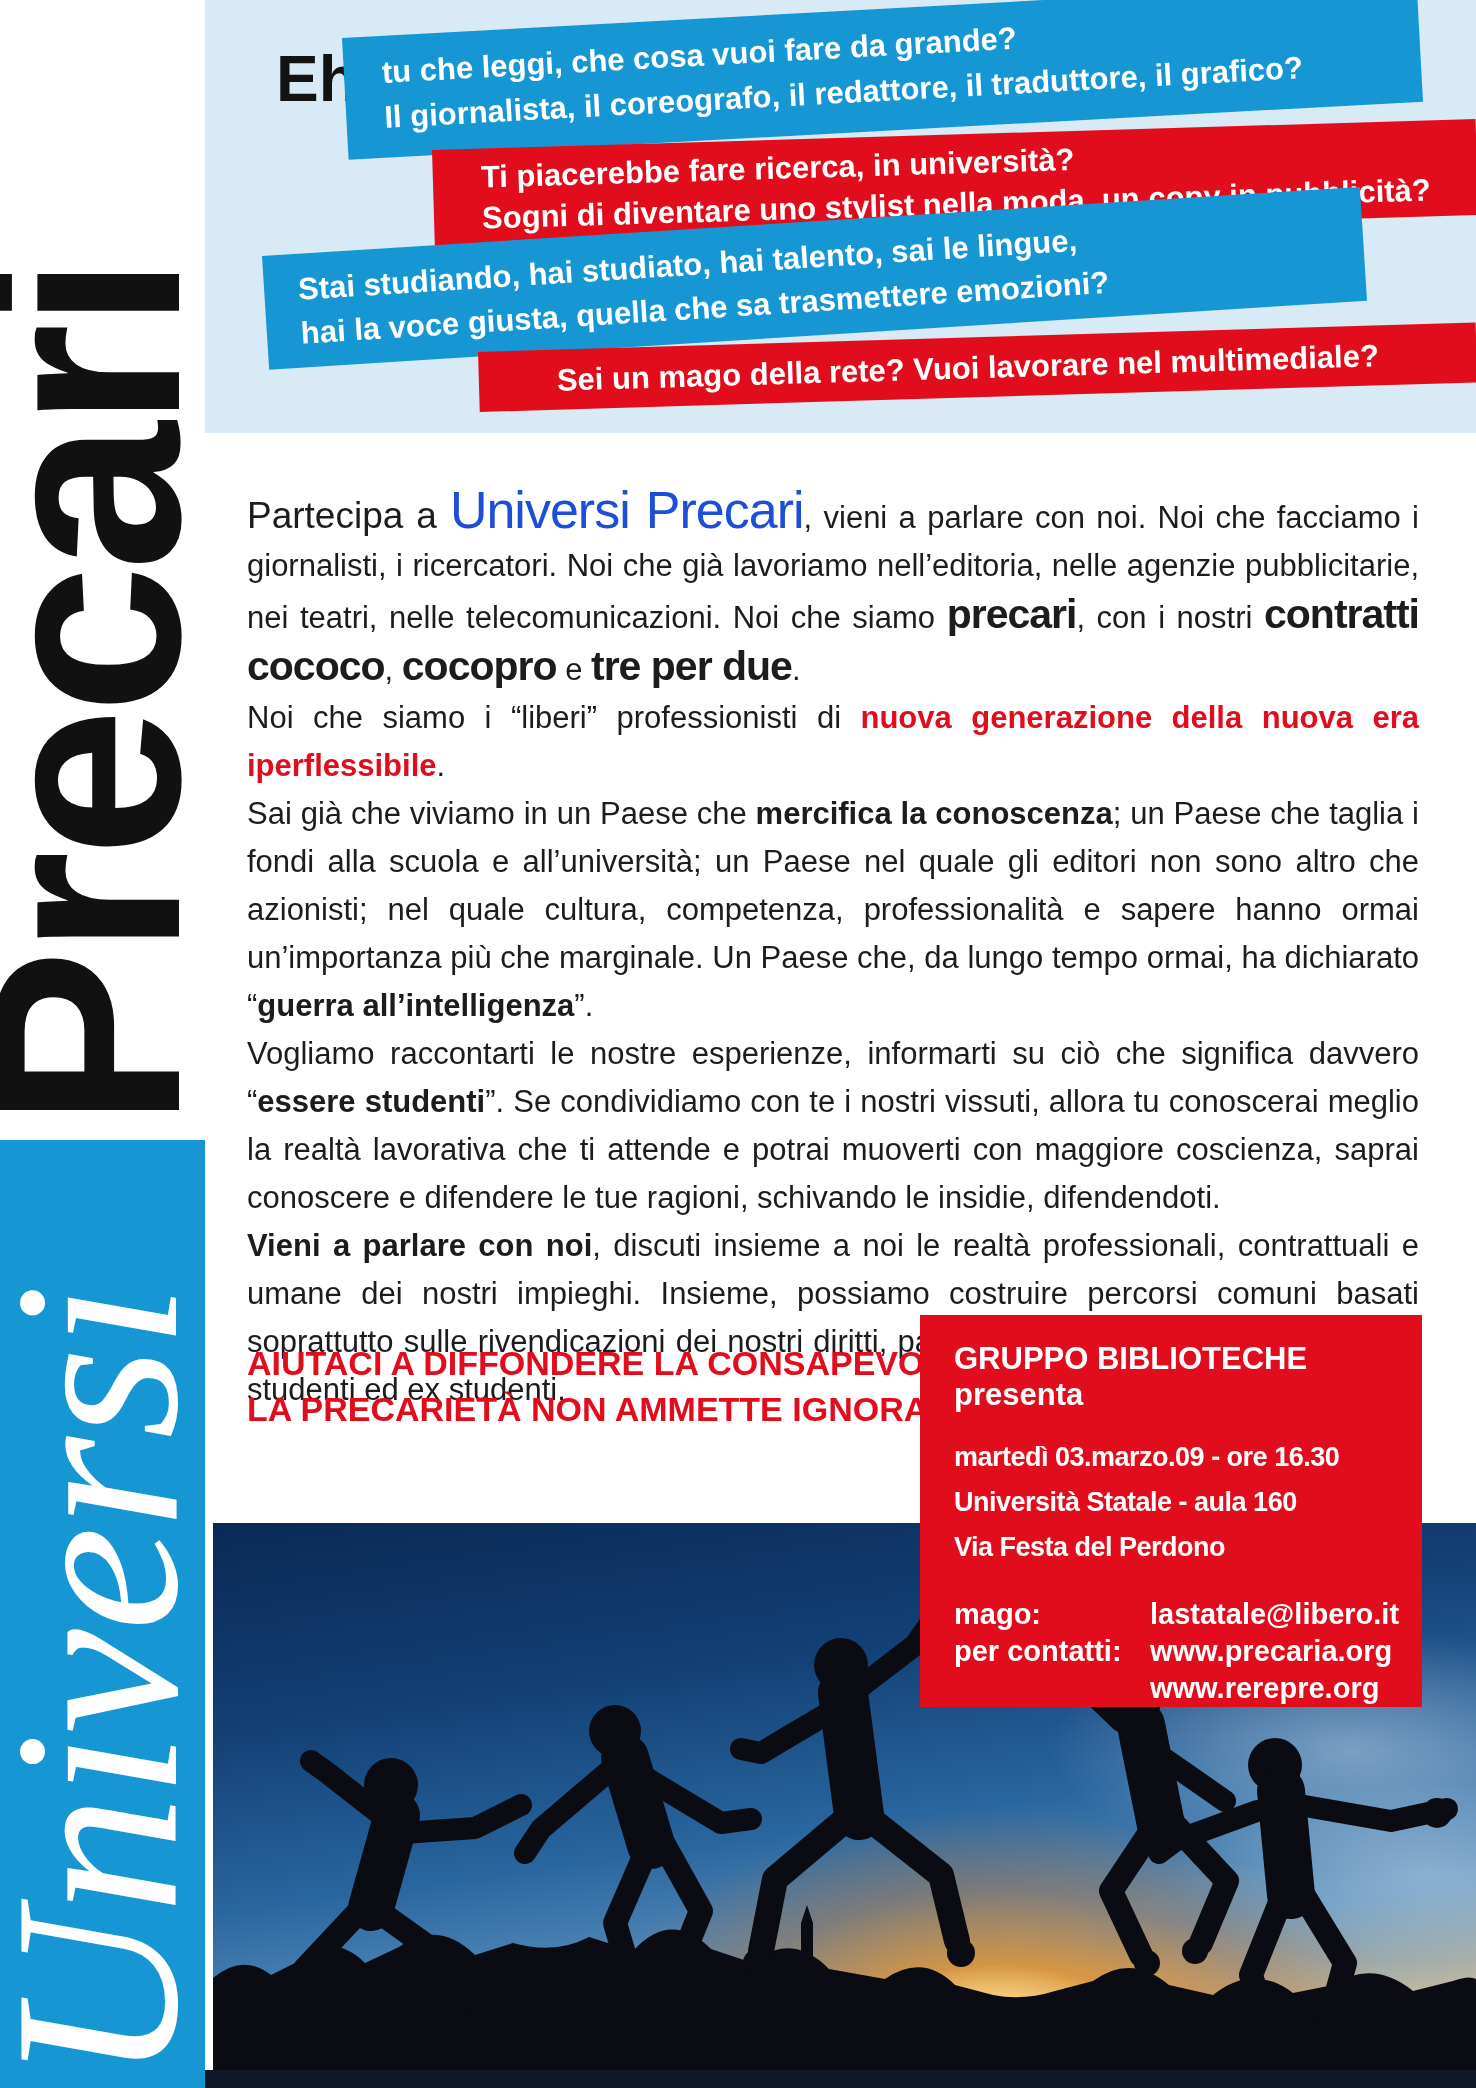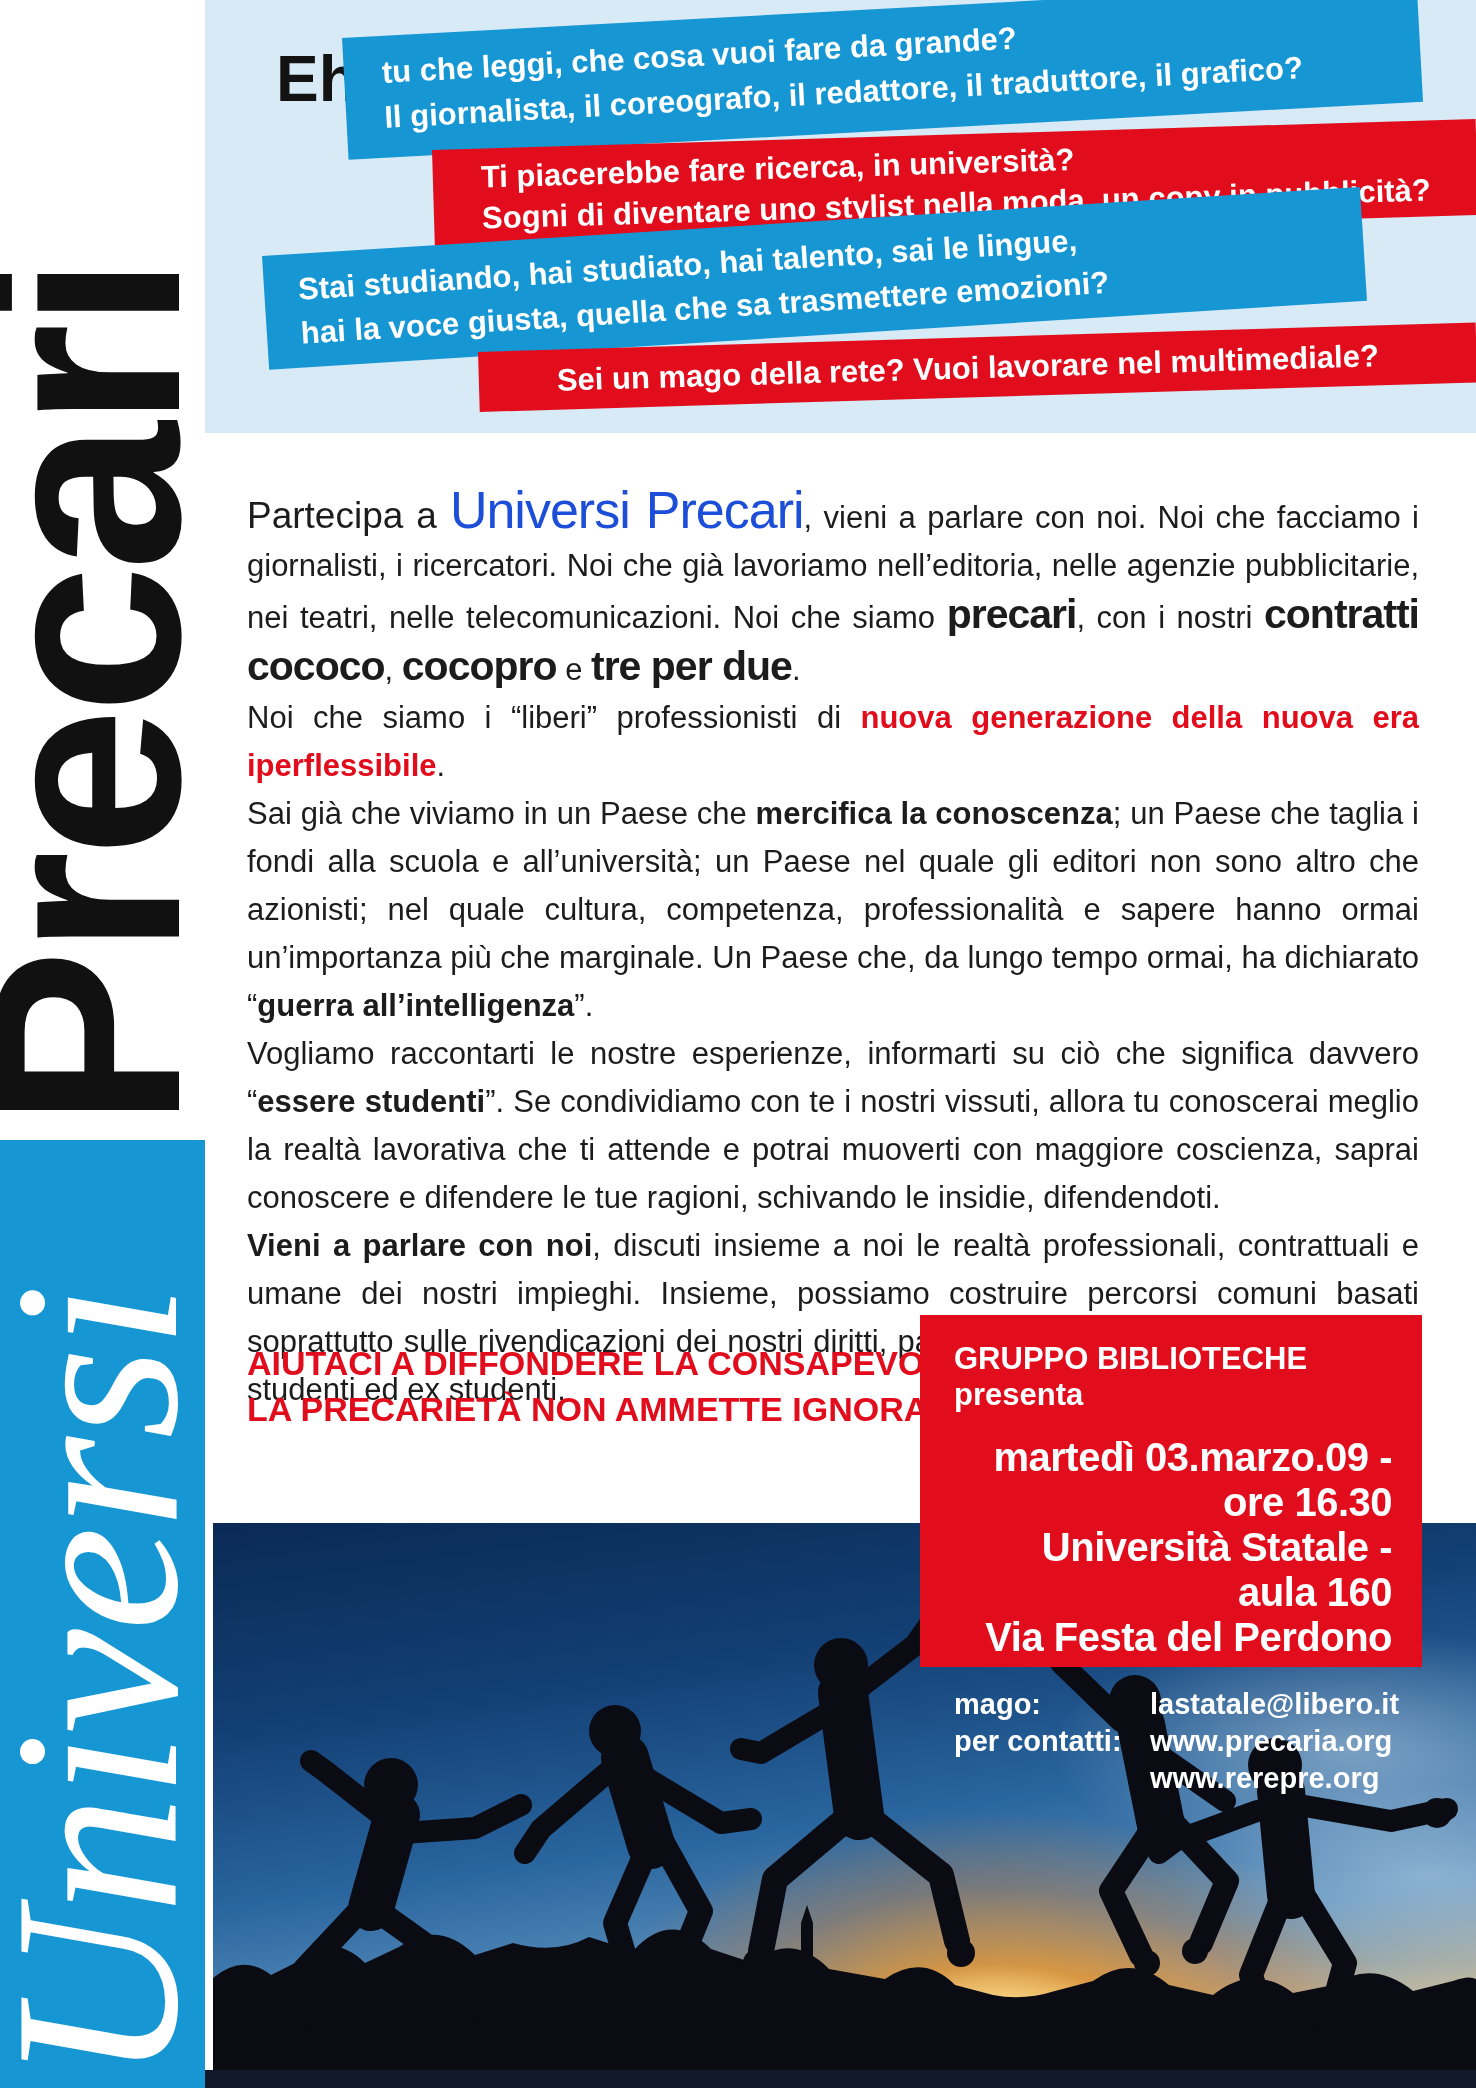--- a/index.html
+++ b/index.html
@@ -41,24 +41,24 @@
   .seg-lead{font-size:37px;}
   .seg-title{font-size:52px;font-weight:normal;color:#1d4ed8;letter-spacing:-1px;}
   .seg-xl{font-size:41px;font-weight:bold;letter-spacing:-1px;}
   .seg-b{font-weight:bold;}
   .seg-rb{font-weight:bold;color:#e20d1c;}
   .p-bold{font-weight:bold;font-size:32px;}
   
   #cta{position:absolute;left:247px;top:1340px;color:#e20d1c;font-weight:bold;
        font-size:34px;line-height:46px;}
   
-  #event-box{position:absolute;left:920px;top:1315px;width:502px;height:352px;
+  #event-box{position:absolute;left:920px;top:1315px;width:502px;height:392px;
              background:#e20d1c;color:#ffffff;box-sizing:border-box;padding:26px 30px 0 34px;z-index:5;}
   #event-header{font-size:31px;font-weight:bold;margin-bottom:22px;}
-  .event-line{font-size:40px;font-weight:bold;line-height:45px;letter-spacing:-0.5px;text-align:right;}
+  .event-line{font-size:27px;font-weight:bold;line-height:45px;letter-spacing:-0.5px;}
   #event-contacts{margin-top:26px;display:grid;grid-template-columns:196px auto;
                   font-size:29px;font-weight:bold;line-height:37px;}
   
   #photo{position:absolute;left:213px;top:1523px;width:1263px;height:565px;overflow:hidden;
     background:
       radial-gradient(ellipse 160px 90px at 62% 94%, #ffffff 0%, #ffe9a8 35%, rgba(255,214,102,0.0) 100%),
       radial-gradient(ellipse 420px 260px at 62% 97%, rgba(255,196,64,0.95) 0%, rgba(246,148,27,0.75) 40%, rgba(214,110,20,0.35) 70%, rgba(214,110,20,0) 100%),
       radial-gradient(ellipse 300px 120px at 90% 40%, rgba(255,255,255,0.38) 0%, rgba(255,255,255,0) 100%),
       radial-gradient(ellipse 260px 90px at 96% 62%, rgba(255,255,255,0.30) 0%, rgba(255,255,255,0) 100%),
       linear-gradient(172deg, #0a2a55 0%, #123f74 28%, #29659e 52%, #5f93bf 72%, #cdbd9d 88%, #e8d2a2 100%);

